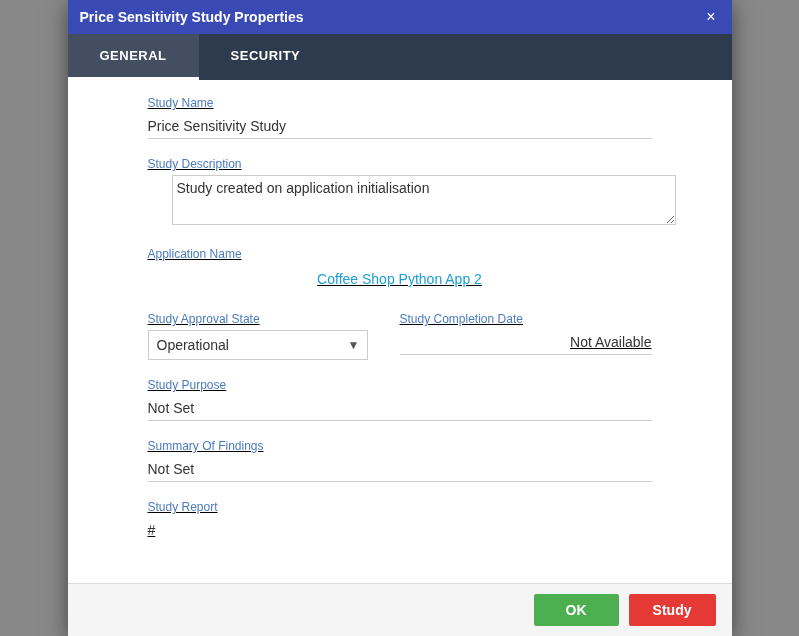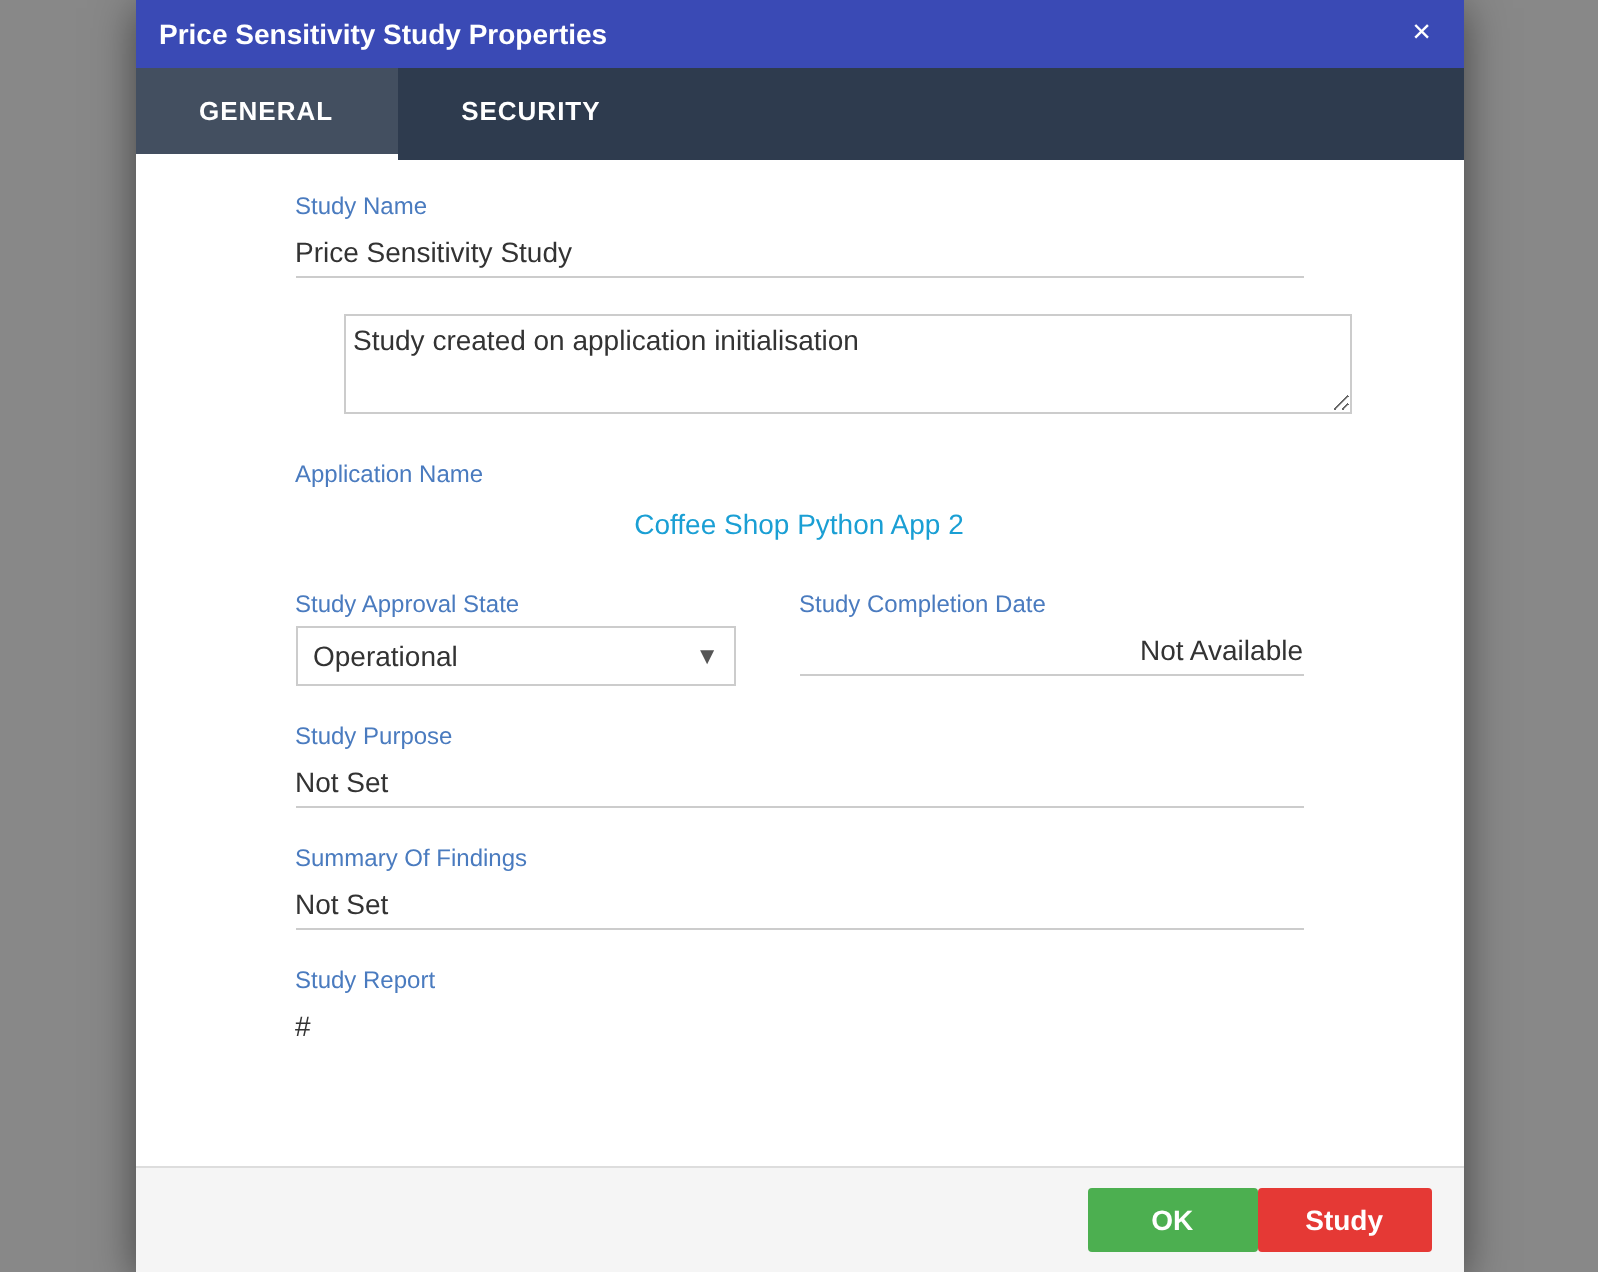--- a/index.html
+++ b/index.html
@@ -73,20 +73,21 @@
     .tab.active {
       border-bottom: 3px solid #fff;
       background: rgba(255,255,255,0.1);
     }
 
     .dialog-body {
       flex: 1;
       overflow-y: auto;
       padding: 16px 80px 16px 80px;
       position: relative;
+      text-decoration: underline;
     }
 
     .field-group {
       margin-bottom: 18px;
     }
 
     .field-label {
       font-size: 12px;
       color: #4a7bbf;
       margin-bottom: 4px;
@@ -163,20 +164,21 @@
       color: #555;
     }
 
     .dialog-footer {
       display: flex;
       justify-content: flex-end;
       align-items: center;
       padding: 10px 16px;
       background: #f5f5f5;
       border-top: 1px solid #ddd;
+      gap: 10px;
       flex-shrink: 0;
     }
 
     .btn-ok {
       background: #4caf50;
       color: #fff;
       border: none;
       padding: 8px 32px;
       font-size: 14px;
       font-weight: bold;
@@ -229,20 +231,21 @@
   </div>
 
   <div class="dialog-body">
 
     <div class="field-group">
       <label class="field-label">Study Name</label>
       <input class="field-input" type="text" value="Price Sensitivity Study" style="">
     </div>
 
     <div class="field-group">
+      <label class="field-label">Study Description</label>
       <textarea class="field-textarea" style="">Study created on application initialisation</textarea>
     </div>
 
     <div class="field-group">
       <label class="field-label">Application Name</label>
       <span class="field-link">Coffee Shop Python App 2</span>
     </div>
 
     <div class="two-col">
       <div class="col">

